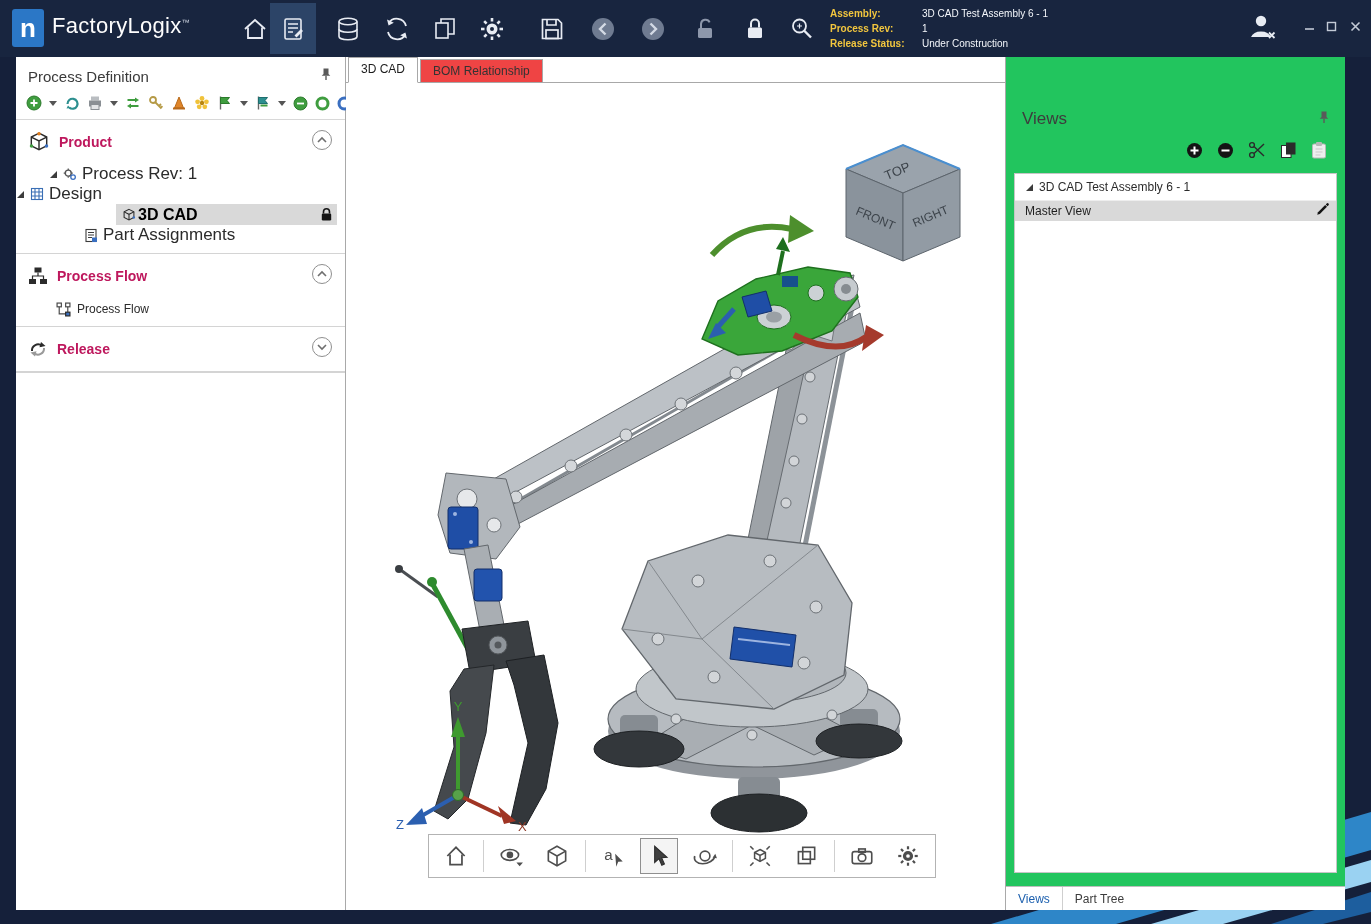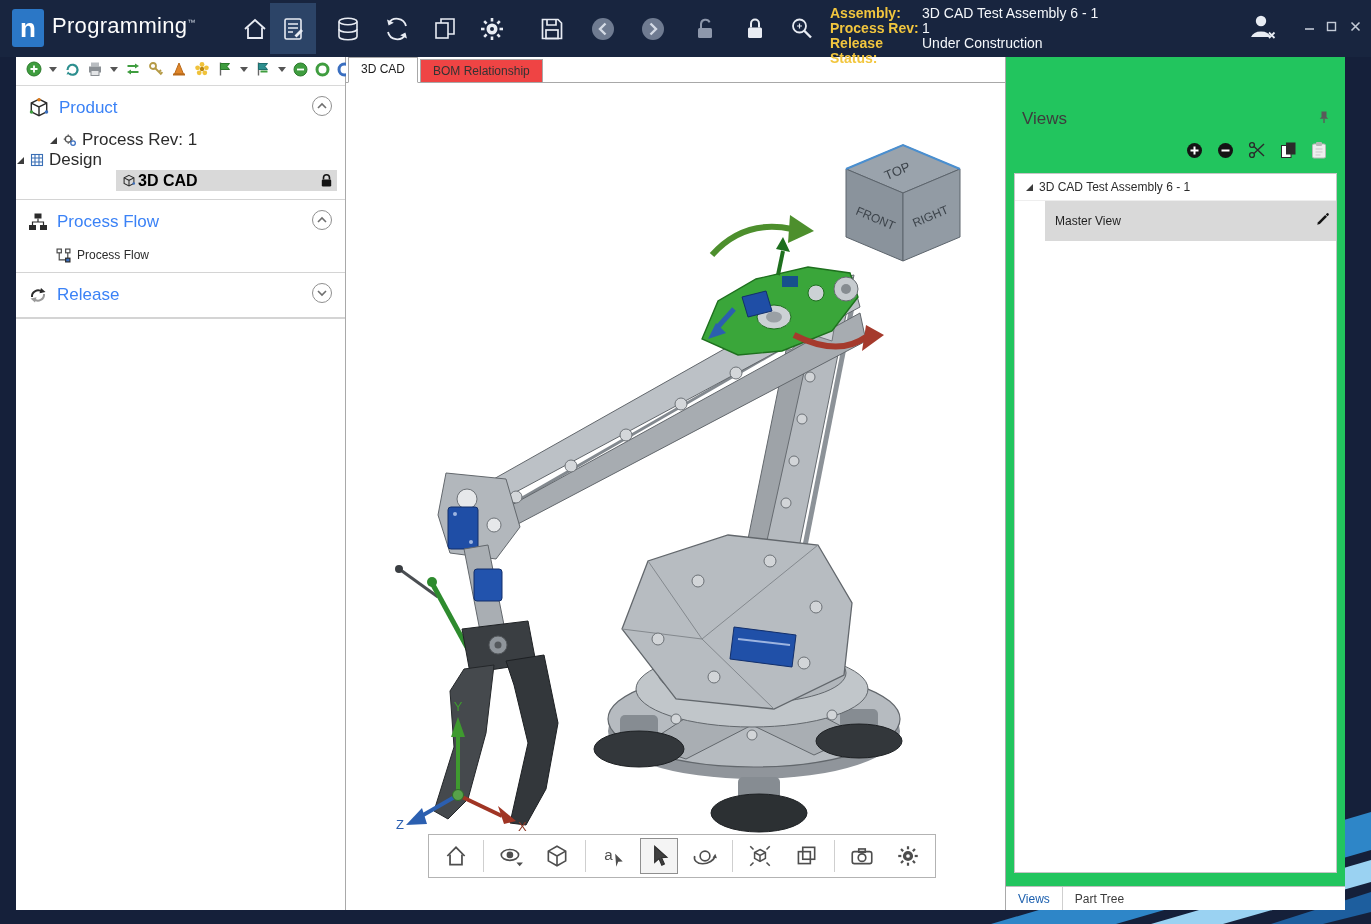--- a/index.html
+++ b/index.html
@@ -6,38 +6,38 @@
   html,body{width:1371px;height:924px;overflow:hidden;}
   body{position:relative;background:#15203a;font-family:"Liberation Sans",sans-serif;cursor:default;}
 
   
   .titlebar{position:absolute;left:0;top:0;width:1371px;height:57px;background:#18253f;z-index:3;}
   .tb-logo{position:absolute;left:12px;top:9px;width:32px;height:38px;background:#2b77c6;border-radius:3px;color:#fff;font-size:26px;font-weight:bold;display:flex;align-items:center;justify-content:center;}
   .tb-name{position:absolute;left:52px;top:13px;color:#fdfdfd;font-size:22px;letter-spacing:.3px;}
   .tb-name sup{font-size:8px;color:#c9d1dd;}
   .tb-ico{position:absolute;top:14px;width:30px;height:30px;display:flex;align-items:center;justify-content:center;}
   .tb-active-tile{position:absolute;left:270px;top:3px;width:46px;height:51px;background:#2c4467;display:flex;align-items:center;justify-content:center;}
-  .tb-info{position:absolute;left:830px;top:6px;font-size:14px;line-height:15px;}
+  .tb-info{position:absolute;left:830px;top:6px;font-size:10px;line-height:15px;}
   .tb-info .row{display:flex;}
   .tb-info .lab{width:92px;color:#f2c63e;font-weight:bold;}
   .tb-info .val{color:#f4f7fb;}
   .winbtn{position:absolute;top:18px;width:18px;height:16px;display:flex;align-items:center;justify-content:center;}
 
   
   .left-panel{position:absolute;left:16px;top:57px;width:330px;height:853px;background:#fff;border-right:1px solid #a9a9a9;z-index:1;}
   .main-col{position:absolute;left:346px;top:57px;width:659px;height:853px;background:#fff;z-index:1;}
   .views-panel{position:absolute;left:1005px;top:57px;width:340px;height:853px;background:#22c55e;border-left:1px solid #a9a9a9;z-index:1;}
 
   
   .lp-title-row{display:flex;align-items:center;padding:10px 12px 6px 12px;}
   .lp-title{font-size:15px;color:#3a3a3a;flex:1;}
   .lp-icons{display:flex;align-items:center;gap:7px;padding:4px 8px 8px 10px;border-bottom:1px solid #d8d8d8;}
   .caret{width:0;height:0;border-left:4px solid transparent;border-right:4px solid transparent;border-top:5px solid #555;}
   .sec-row{display:flex;align-items:center;padding:9px 12px;}
-  .sec-label{font-size:17px;font-weight:normal;color:#3b82f6;margin-left:9px;flex:1;}
+  .sec-label{font-size:14px;font-weight:bold;color:#be185d;margin-left:9px;flex:1;}
   .hr{height:1px;background:#d4d4d4;margin:0;}
   .trow{display:flex;align-items:center;height:20px;font-size:17px;color:#2b2b2b;}
   .trow .txt{margin-left:5px;white-space:nowrap;}
   .exp{margin-right:5px;flex:0 0 auto;}
   .sel-row{margin-left:100px;margin-right:8px;background:#d9d9d9;height:21px;display:flex;align-items:center;padding-left:6px;font-weight:bold;}
   .sel-row .txt{flex:1;}
   .subrow{display:flex;align-items:center;height:22px;padding-left:40px;font-size:12px;color:#2b2b2b;}
 
   
   .tabstrip{height:26px;background:#fff;border-bottom:1px solid #a8a8a8;padding-left:2px;display:flex;align-items:flex-end;}
@@ -48,38 +48,38 @@
   .vt-cell{width:38px;height:36px;display:flex;align-items:center;justify-content:center;}
   .vt-cell.selected{border:1px solid #8f8f8f;background:#f4f4f4;}
   .vt-sep{width:1px;height:32px;background:#cfcfcf;}
 
   
   .vp-title-row{display:flex;align-items:center;padding:52px 14px 0 16px;}
   .vp-title{font-size:17px;color:#3d3d3d;flex:1;}
   .vp-tools{display:flex;justify-content:flex-end;align-items:center;gap:14px;padding:12px 18px 10px 0;}
   .vp-treebox{margin:0 8px;border:1px solid #c6c6c6;height:700px;background:#fff;}
   .vp-root-row{display:flex;align-items:center;height:27px;padding-left:10px;font-size:12px;color:#2b2b2b;border-bottom:1px solid #eee;}
-  .vp-child-row{margin-left:30px;height:40px;background:#d9d9d9;display:flex;align-items:center;padding:0 6px 0 10px;font-size:12px;color:#1f1f1f;}
+  .vp-child-row{height:20px;background:#d9d9d9;display:flex;align-items:center;padding:0 6px 0 10px;font-size:12px;color:#1f1f1f;}
   .vp-child-row .txt{flex:1;}
   .vp-bottom-tabs{position:absolute;left:0;bottom:0;width:100%;height:24px;border-top:1px solid #bdbdbd;display:flex;align-items:center;font-size:12px;background:#fff;}
   .vp-tab{padding:4px 12px;height:100%;display:flex;align-items:center;}
   .vp-tab.active{color:#1b5fae;border-right:1px solid #cfcfcf;}
   .vp-tab.inactive{color:#3c3c3c;}
 
   .corner-decor{position:absolute;right:0;bottom:0;z-index:0;}
   .mini{display:inline-flex;align-items:center;justify-content:center;}
 </style>
 </head>
 <body>
 
 <div class="titlebar">
   <div class="tb-logo">
       <span>n</span>
     </div>
-  <div class="tb-name"><span>Programming</span><sup>™</sup></div>
+  <div class="tb-name"><span>FactoryLogix</span><sup>™</sup></div>
 
   <span class="tb-ico" style="left:240px">
     <svg width="28" height="28" viewBox="0 0 28 28" fill="none" stroke="#e8ecf3" stroke-width="1.8">
         <path d="M4 14 L14 5 L24 14"></path>
         <path d="M7 12.5 V23 H21 V12.5"></path>
       </svg>
   </span>
   <div class="tb-active-tile">
     <svg width="28" height="28" viewBox="0 0 28 28" fill="none" stroke="#e8ecf3" stroke-width="1.6">
         <rect x="6" y="4" width="16" height="20" rx="1.5"></rect>
@@ -195,20 +195,27 @@
       </svg>
     </span>
   <span class="winbtn" style="left:1346px">
       <svg width="11" height="11" viewBox="0 0 11 11">
         <path d="M1.5 1.5 L9.5 9.5 M9.5 1.5 L1.5 9.5" stroke="#c3cad6" stroke-width="1.6"></path>
       </svg>
     </span>
 </div>
 
 <div class="left-panel">
+  <div class="lp-title-row">
+    <span class="lp-title">Process Definition</span>
+    <span><svg width="14" height="14" viewBox="0 0 14 14">
+          <path d="M4.5 1.5 h5 v5.5 l1.8 1.8 h-8.6 l1.8 -1.8 z" fill="#5a5a5a"></path>
+          <line x1="7" y1="8.8" x2="7" y2="13" stroke="#5a5a5a" stroke-width="1.4"></line>
+        </svg></span>
+  </div>
 
   <div class="lp-icons">
     <span class="mini">
         <svg width="16" height="16" viewBox="0 0 16 16">
           <circle cx="8" cy="8" r="7" fill="#3f9d3f" stroke="#2b7a2b"></circle>
           <path d="M8 4.5 V11.5 M4.5 8 H11.5" stroke="#fff" stroke-width="1.8"></path>
         </svg>
       </span>
     <span class="caret"></span>
     <span class="mini">
@@ -335,20 +342,28 @@
     <svg width="14" height="14" viewBox="0 0 20 20" fill="none" stroke="#2b2b2b" stroke-width="1.5" style="margin-right:2px">
         <path d="M10 2 L17 5.5 V13.5 L10 17 L3 13.5 V5.5 Z"></path>
         <path d="M3 5.5 L10 9 L17 5.5 M10 9 V17"></path>
         <circle cx="16.8" cy="13.6" r="1.8" fill="#3a6fc0" stroke="none"></circle>
       </svg>
     <span class="txt">3D CAD</span>
     <svg width="13" height="15" viewBox="0 0 13 15" style="margin-right:4px">
         <path d="M3.5 6.5 V4.8 a3 3 0 0 1 6 0 V6.5" fill="none" stroke="#141414" stroke-width="1.6"></path>
         <rect x="1.8" y="6.5" width="9.4" height="7" rx="1.2" fill="#141414"></rect>
       </svg>
+  </div>
+  <div class="trow" style="padding-left:68px">
+    <svg width="14" height="15" viewBox="0 0 14 15" fill="none" stroke="#3c3c3c" stroke-width="1.1">
+        <rect x="2" y="1.5" width="10" height="12" fill="#fff"></rect>
+        <path d="M4 4.5 H10 M4 7 H10 M4 9.5 H8"></path>
+        <rect x="8" y="9.5" width="5" height="4.5" fill="#3a6fc0" stroke="none"></rect>
+      </svg>
+    <span class="txt">Part Assignments</span>
   </div>
 
   <div style="height:8px"></div>
   <div class="hr"></div>
 
   <div class="sec-row">
     <svg width="20" height="20" viewBox="0 0 20 20">
         <rect x="6.5" y="1.5" width="7" height="5" fill="#2b2b2b"></rect>
         <rect x="1" y="13" width="7" height="5" fill="#2b2b2b"></rect>
         <rect x="12" y="13" width="7" height="5" fill="#2b2b2b"></rect>

